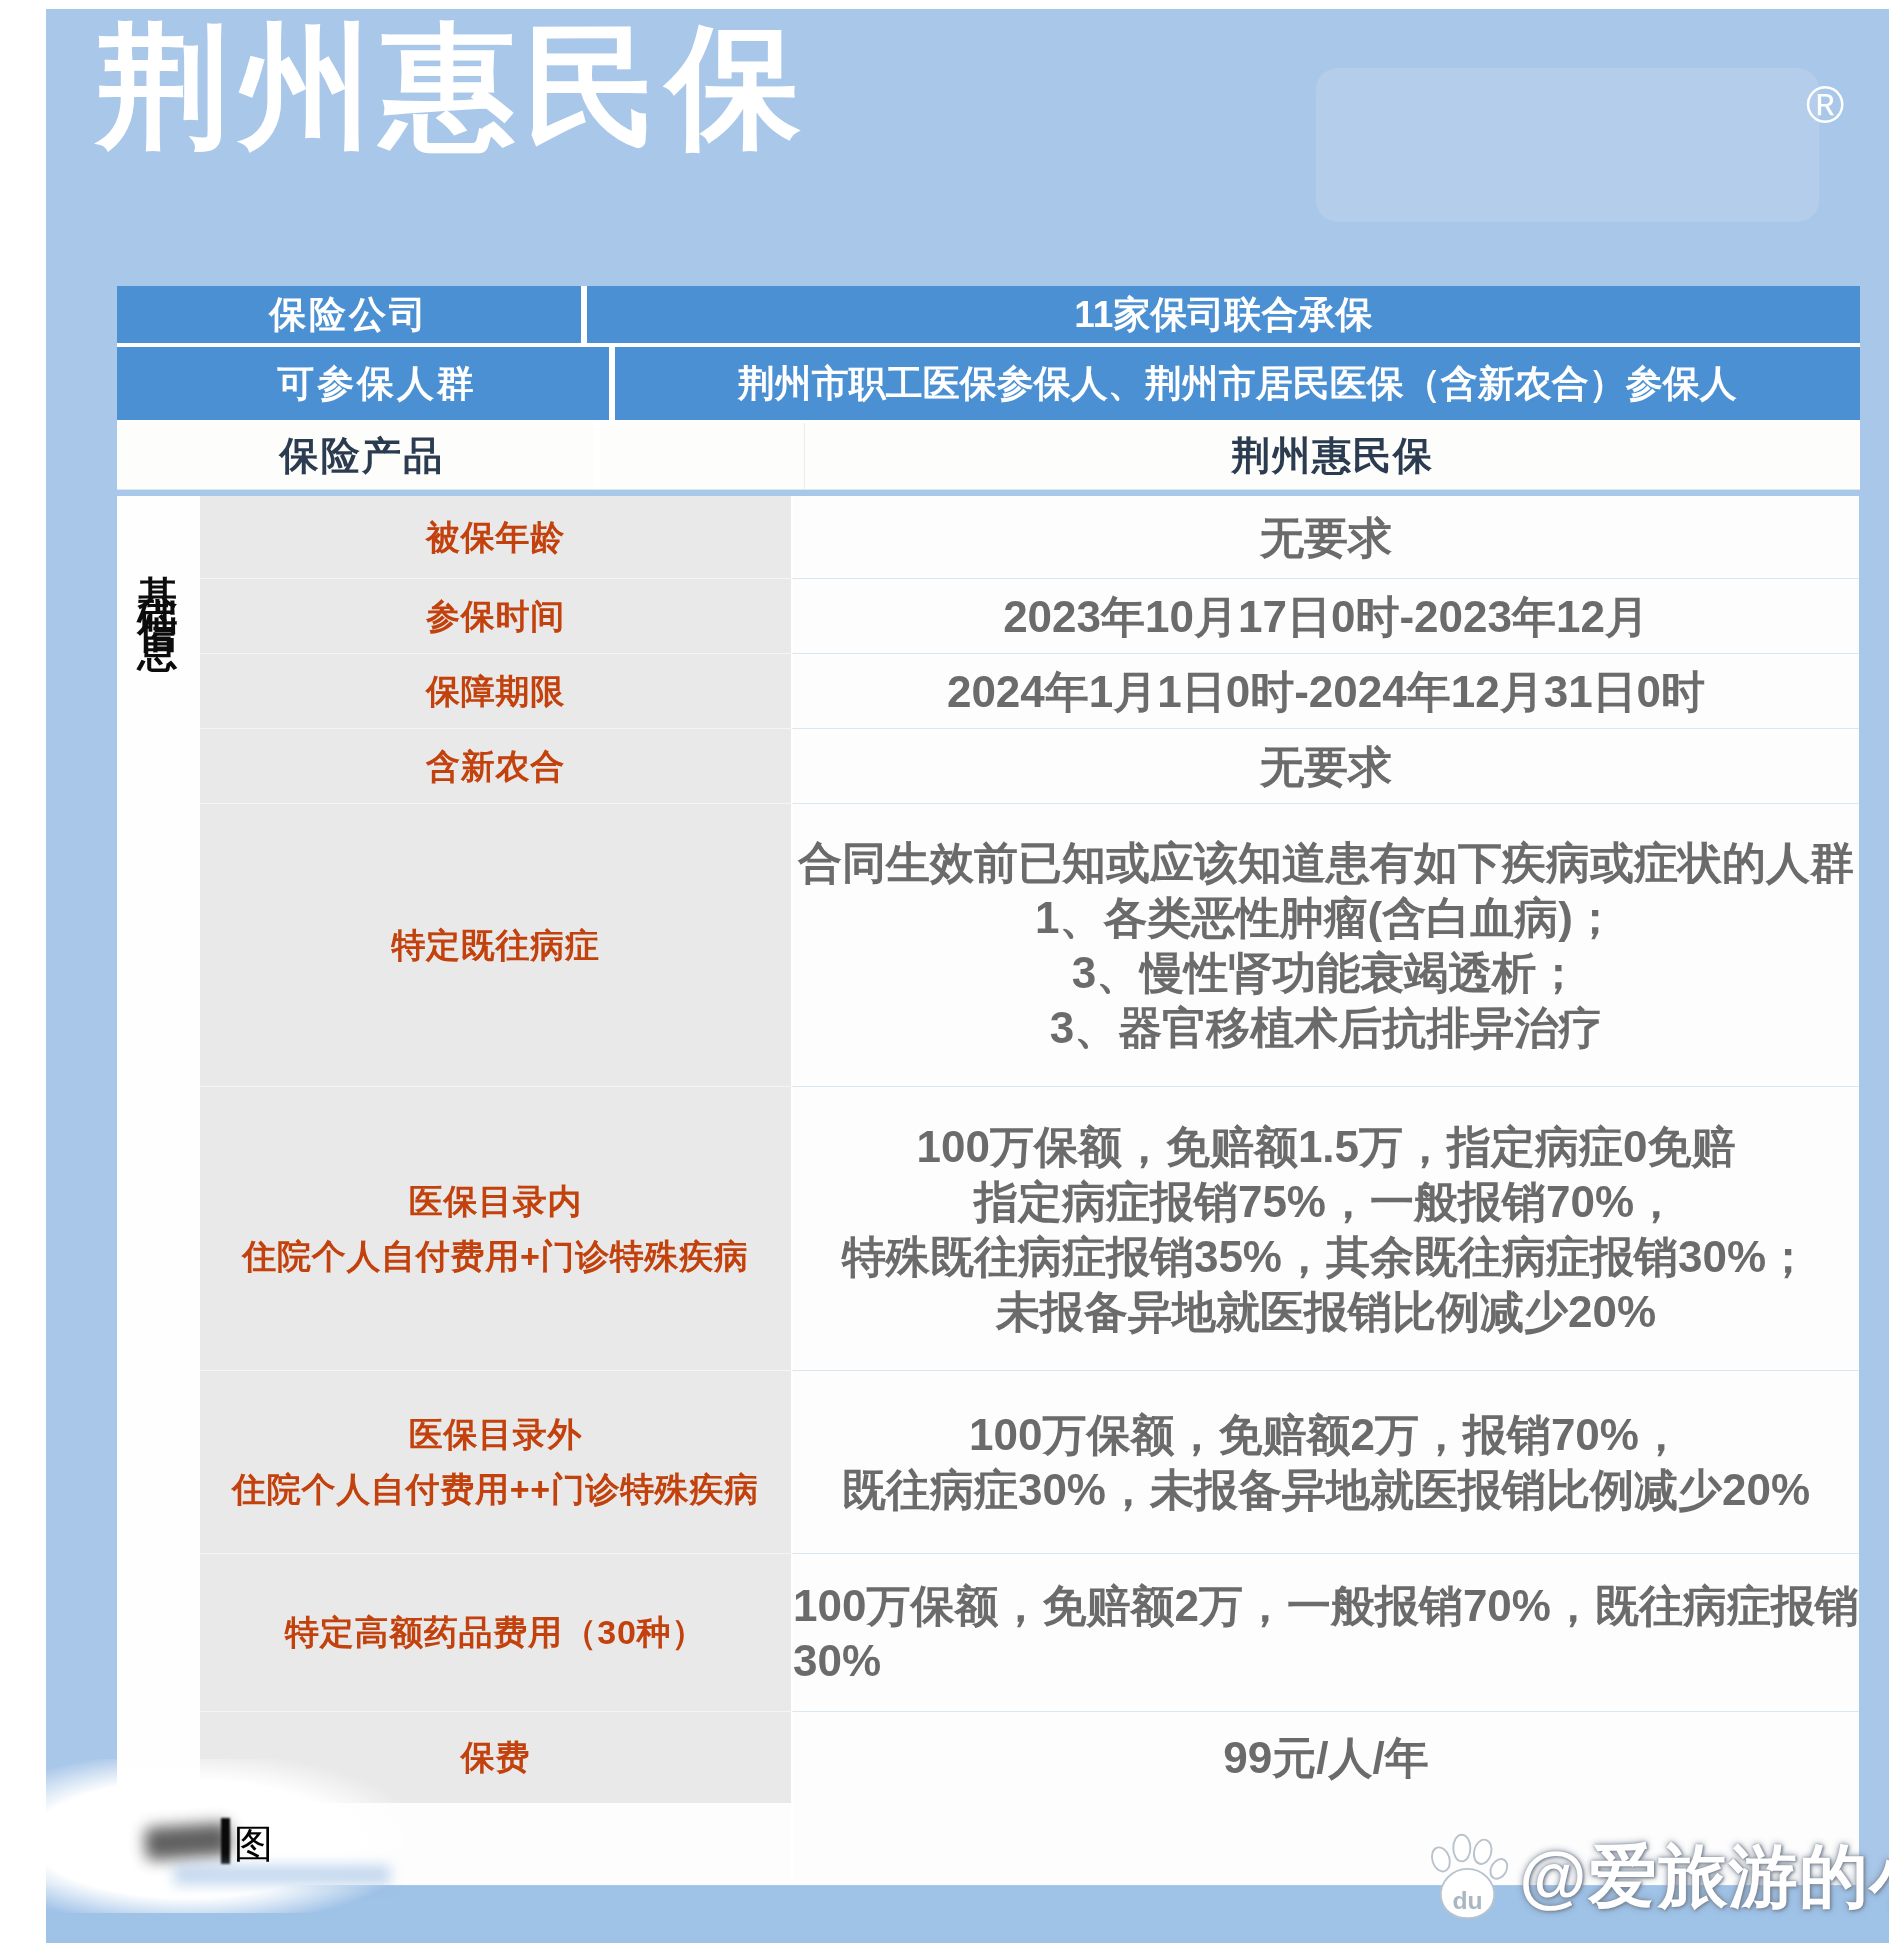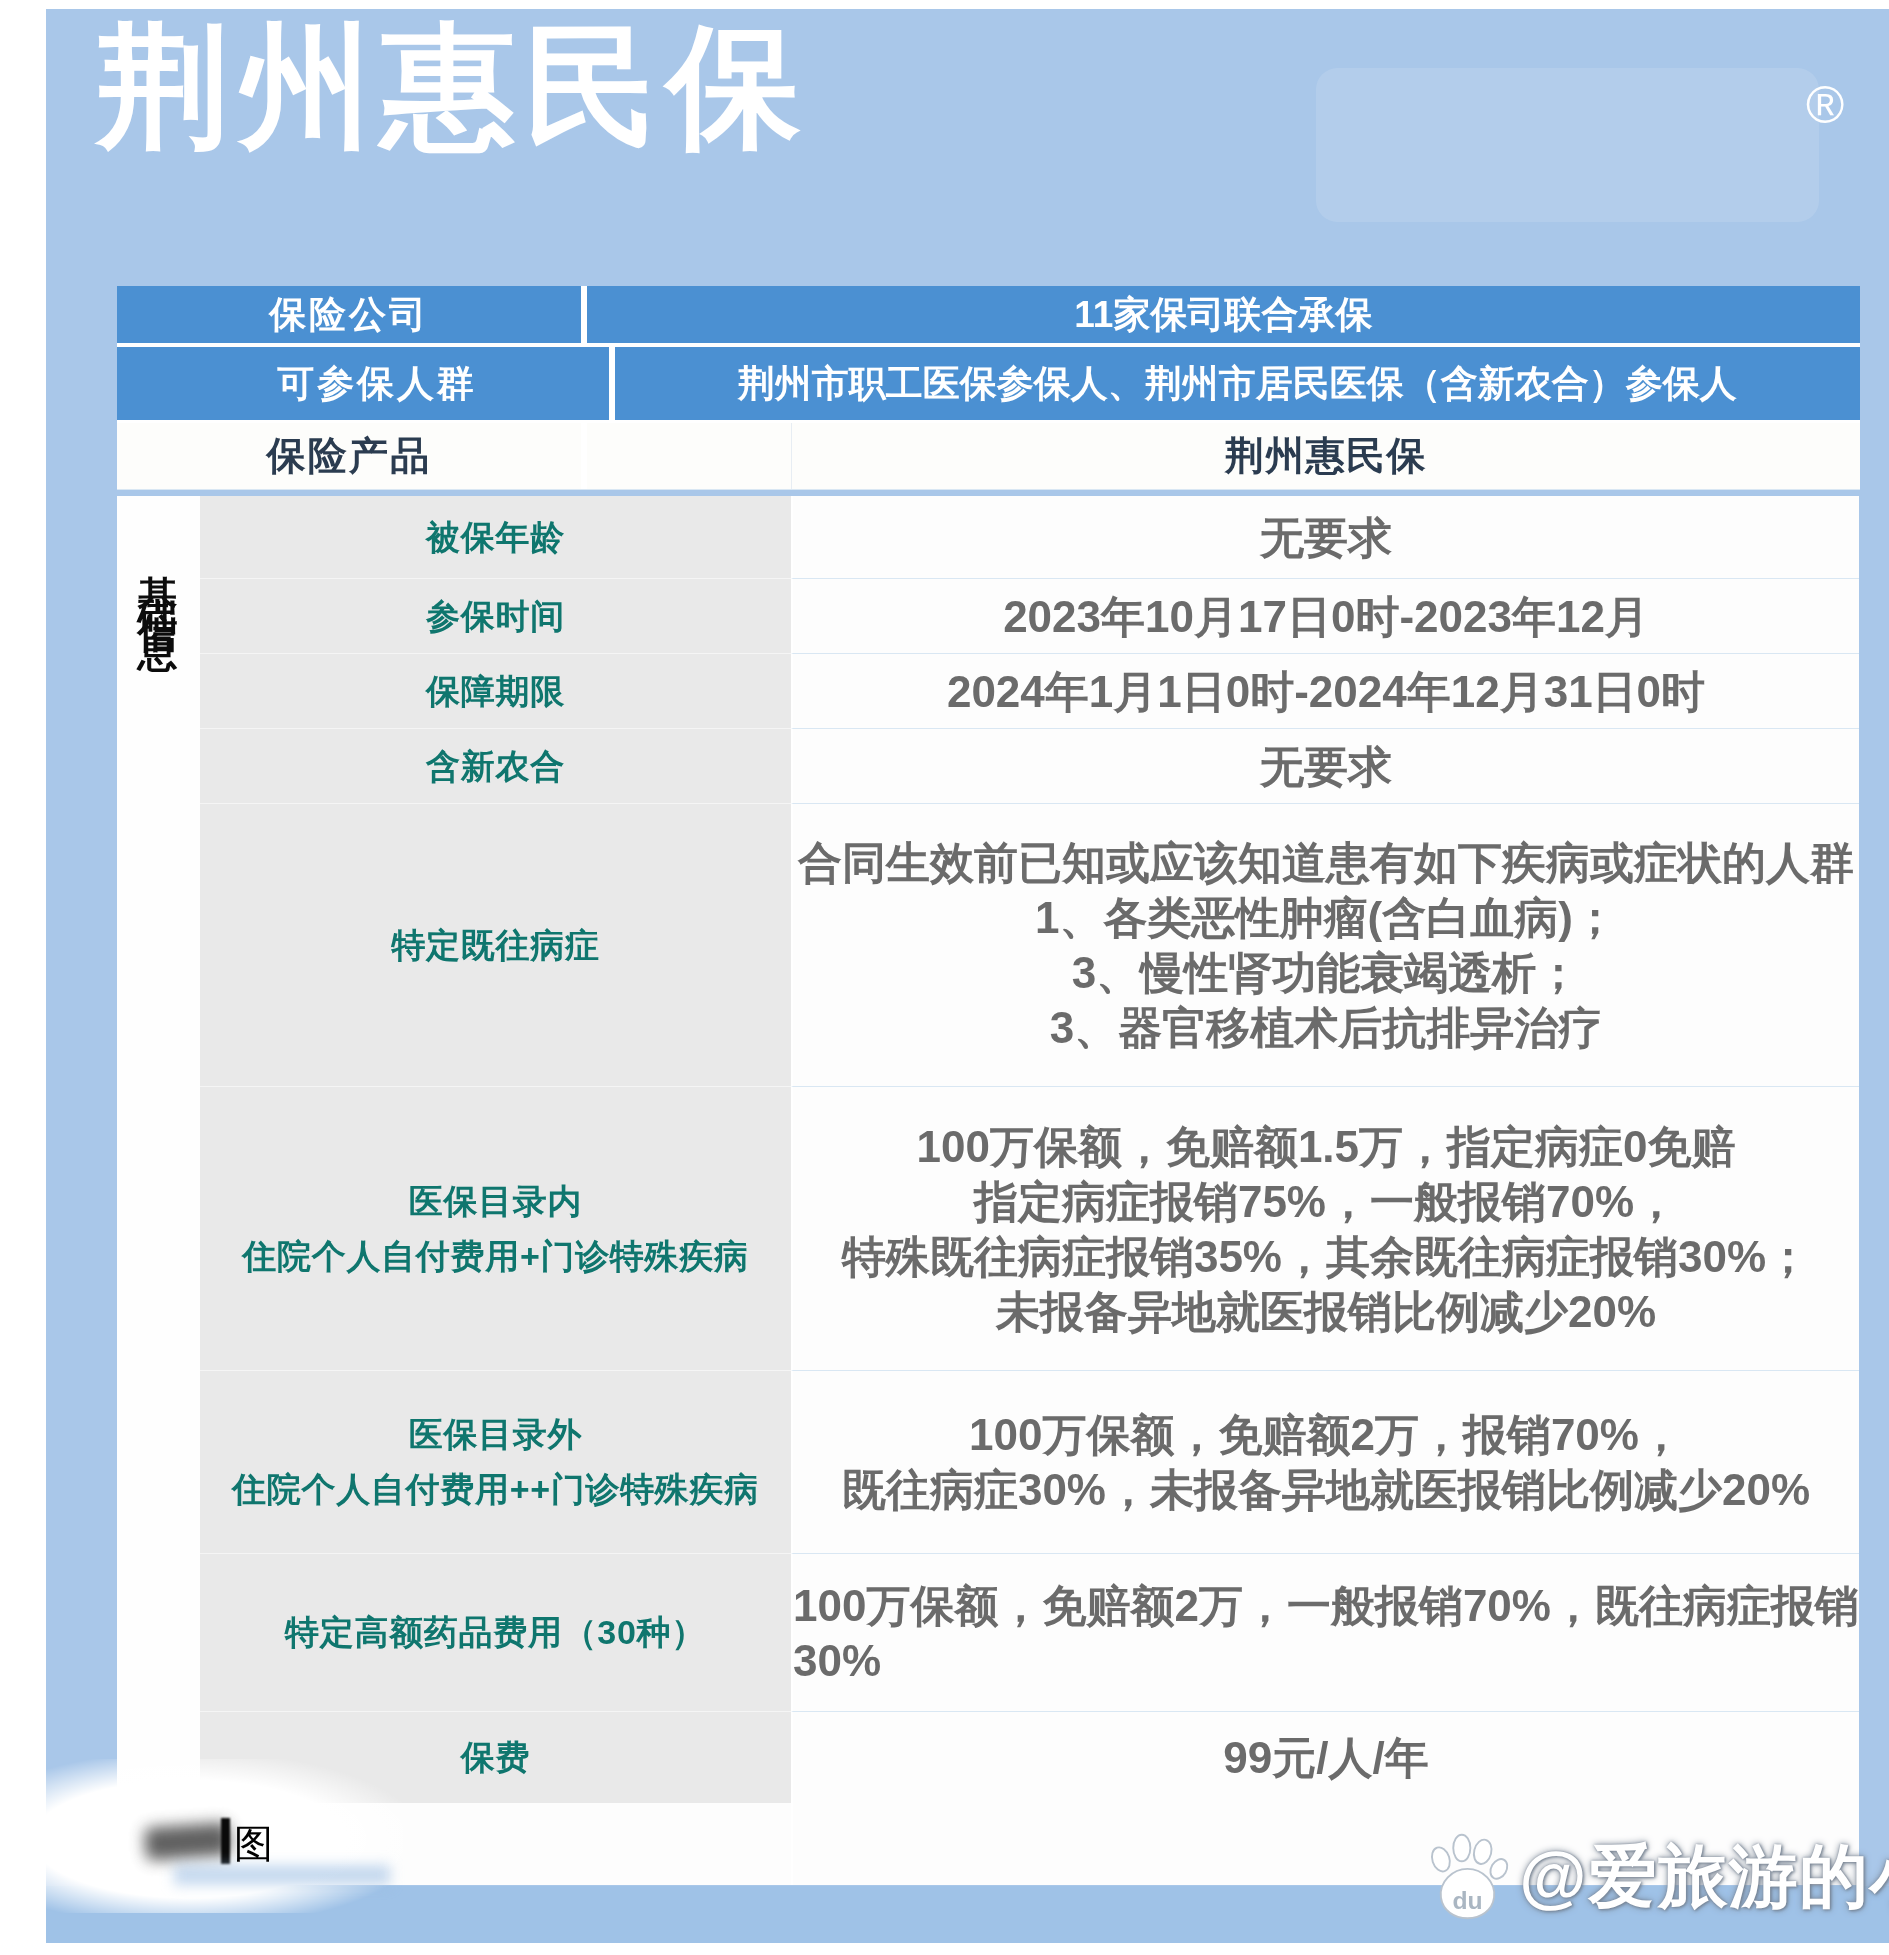--- a/index.html
+++ b/index.html
@@ -28,39 +28,39 @@
   .trow{display:flex;background:#4b90d2;}
   .trow1{height:57px;}
   .gap1{height:4.3px;background:#ffffff;}
   .trow2{height:73px;padding-left:28px;}
   .gap2{height:2.9px;background:#ffffff;}
   .tlabel{width:464px;display:flex;align-items:center;justify-content:center;
           color:#ffffff;font-size:37px;font-weight:700;letter-spacing:2.9px;}
   .tdiv{width:5.7px;background:#ffffff;}
   .tvalue{flex:1;display:flex;align-items:center;justify-content:center;
           color:#ffffff;font-size:37px;font-weight:700;}
-  .prod-row{height:66px;display:flex;background:#fdfdfb;border-bottom:1.4px solid #d9e7f3;}
+  .prod-row{height:66px;display:flex;background:#fdfdfb;border-bottom:1.4px solid #d9e7f3;padding-left:13px;}
   .pcell1{width:464px;display:flex;align-items:center;justify-content:center;
           color:#2b3c50;font-size:39px;font-weight:700;letter-spacing:2.2px;}
   .pgapv{width:5.7px;background:#ffffff;}
   .pcell2{width:204px;border-right:1.4px solid #e7edf3;}
   .pcell3{flex:1;display:flex;align-items:center;justify-content:center;
           color:#2b3c50;font-size:39px;font-weight:700;letter-spacing:1.4px;}
 
   
   .tbody{position:absolute;left:80px;top:496px;width:1743px;height:1390px;}
   .side{position:absolute;left:0;top:0;width:83px;height:1308px;background:#fefefe;
         display:flex;justify-content:center;}
   .vert{writing-mode:vertical-rl;text-orientation:upright;margin-top:47px;
         font-size:40px;font-weight:700;color:#0c0c0c;letter-spacing:18.7px;}
   .rows{position:absolute;left:83px;top:0;width:1659px;display:flex;flex-direction:column;}
   .brow{display:flex;}
   .bl{width:591px;background:#e9e9e9;border-bottom:1.4px solid #f5f5f5;
       display:flex;flex-direction:column;justify-content:center;align-items:center;
-      color:#0f766e;font-size:34px;font-weight:700;line-height:55px;letter-spacing:0.7px;}
+      color:#c2410c;font-size:34px;font-weight:700;line-height:55px;letter-spacing:0.7px;}
   .bv{flex:1;background:#fdfdfd;border-left:2.9px solid #ffffff;border-bottom:1.4px solid #d9e7f3;
       display:flex;flex-direction:column;justify-content:center;align-items:center;
       color:#6b6b6b;font-size:44px;font-weight:700;line-height:55px;}
   .r0{height:83px}.r1{height:75px}.r2{height:75px}.r3{height:75px}
   .r4{height:283px}.r5{height:284px}.r6{height:183px}.r7{height:158px}
   .r8{height:91px}.r8 .bl,.r8 .bv{border-bottom:none;}
   .r9{height:82px}.r9 .bl{background:#fdfdfd;border-bottom:none;}
   .r9 .bv{border-bottom:none;}
 
   

